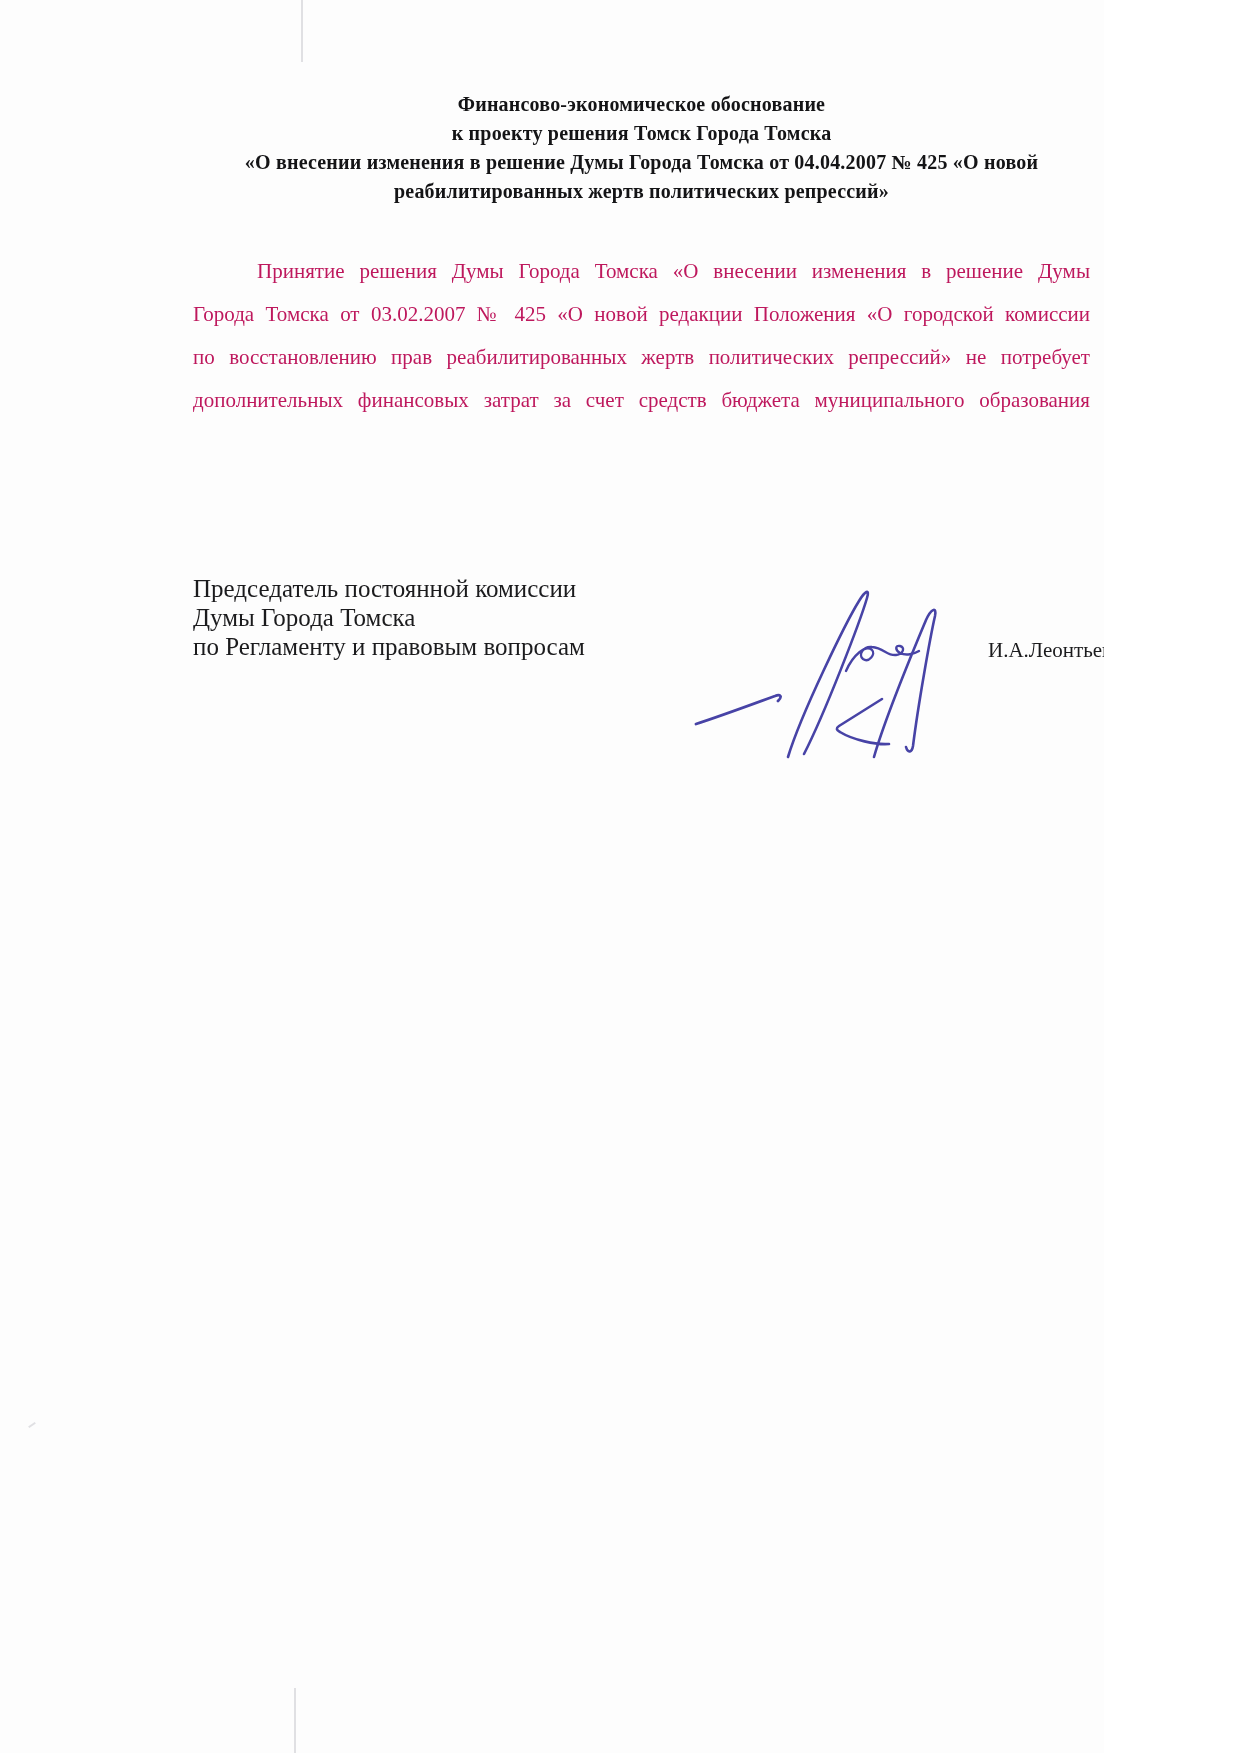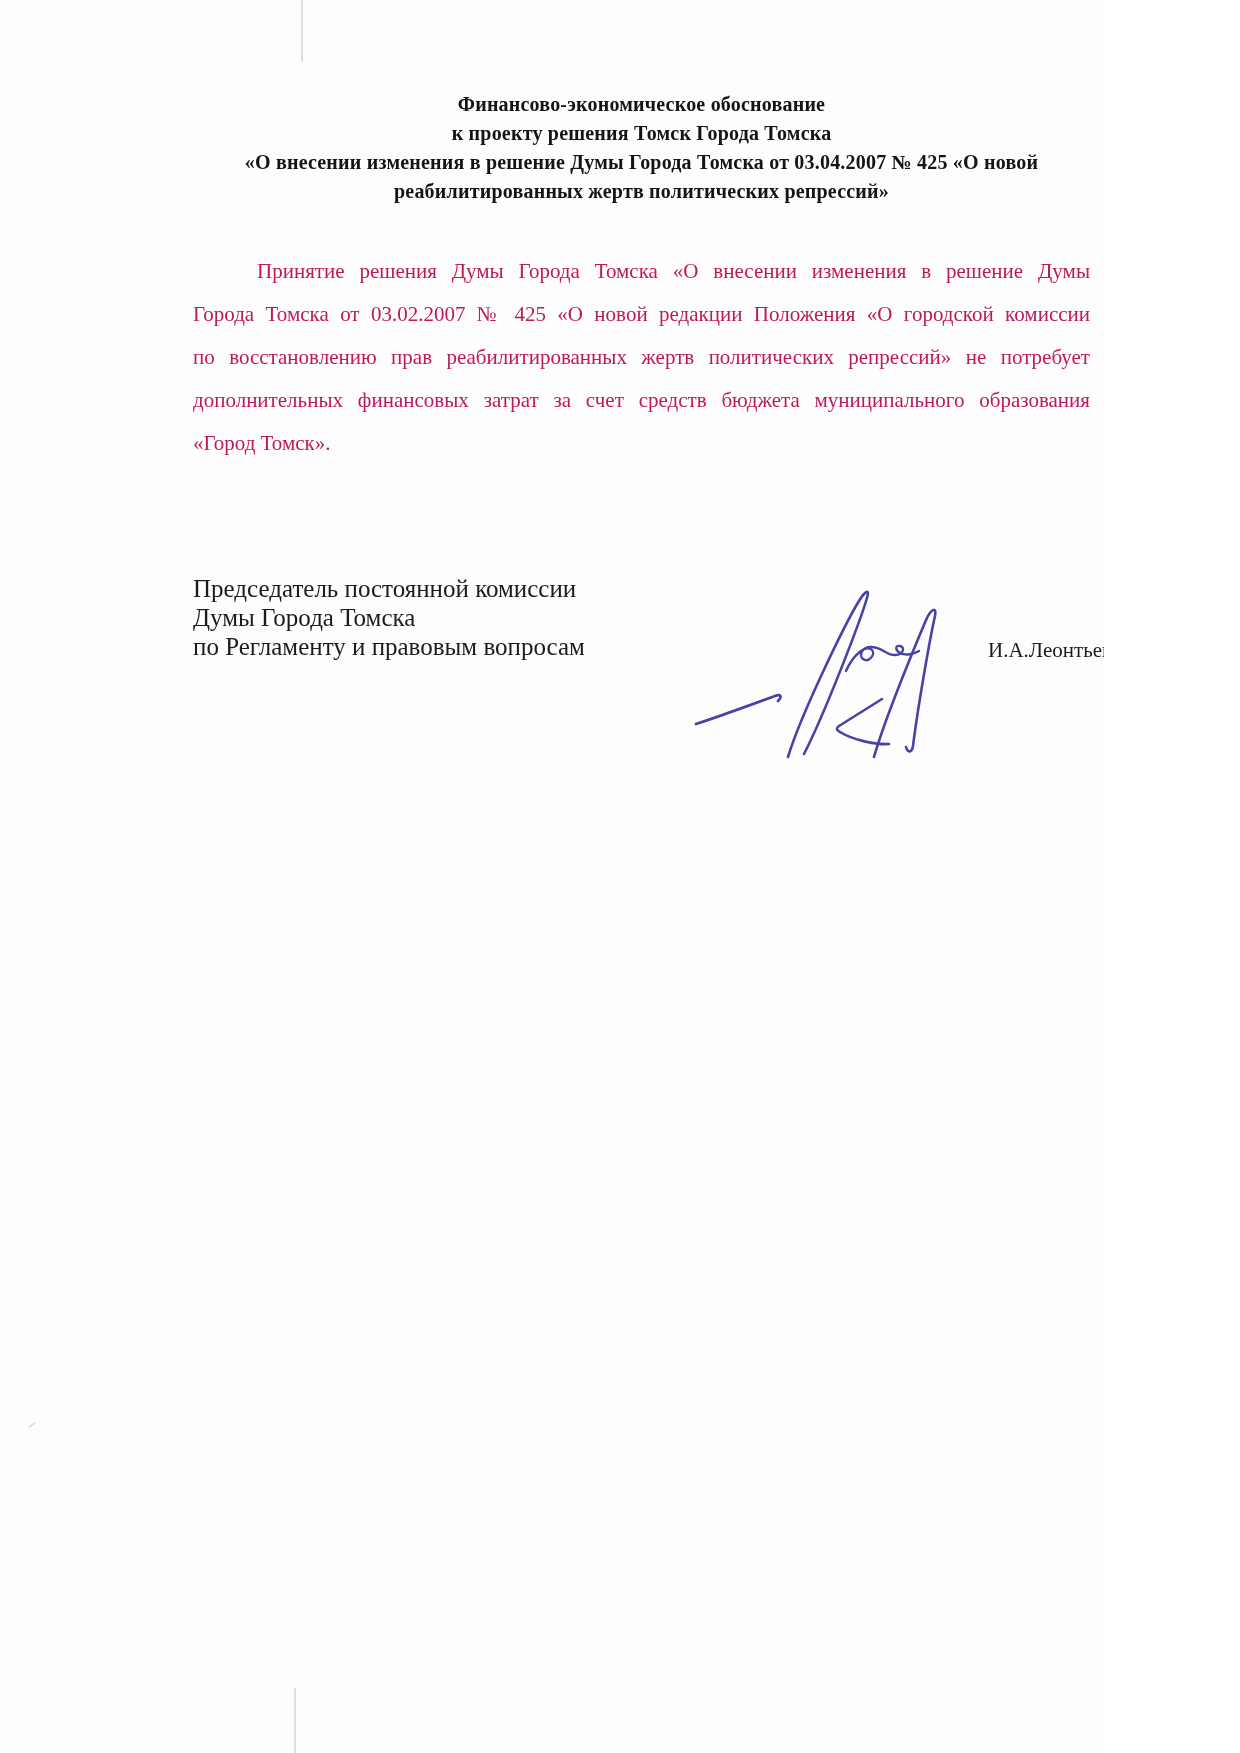--- a/index.html
+++ b/index.html
@@ -63,30 +63,29 @@
                           transform: rotate(-35deg); }
 </style>
 </head>
 <body>
 
 <div class="page">
 
   <div class="doc-title">
     <div>Финансово-экономическое обоснование</div>
     <div>к проекту решения Томск Города Томска</div>
-    <div>«О внесении изменения в решение Думы Города Томска от 03.04.2007 № 425 «О новой</div>
+    <div>«О внесении изменения в решение Думы Города Томска от 04.04.2007 № 425 «О новой</div>
     <div>реабилитированных жертв политических репрессий»</div>
   </div>
 
   <div class="body-par">
     <div class="jline first-line">Принятие решения Думы Города Томска «О внесении изменения в решение Думы</div>
     <div class="jline">Города Томска от 03.02.2007 № 425 «О новой редакции Положения «О городской комиссии</div>
     <div class="jline">по восстановлению прав реабилитированных жертв политических репрессий» не потребует</div>
     <div class="jline">дополнительных финансовых затрат за счет средств бюджета муниципального образования</div>
-    <div class="jline last-line">«Город Томск».</div>
   </div>
 
   <div class="sig-block">
     <div>Председатель постоянной комиссии</div>
     <div>Думы Города Томска</div>
     <div>по Регламенту и правовым вопросам</div>
   </div>
 
   <svg class="signature-svg" width="300" height="200" viewBox="0 0 300 200" fill="none">
     <path d="M36,154 C58,147 96,133 115,126 C120,124 123,126 118,131" stroke="#4743a6" stroke-width="2.8" stroke-linecap="round" stroke-linejoin="round"></path>

